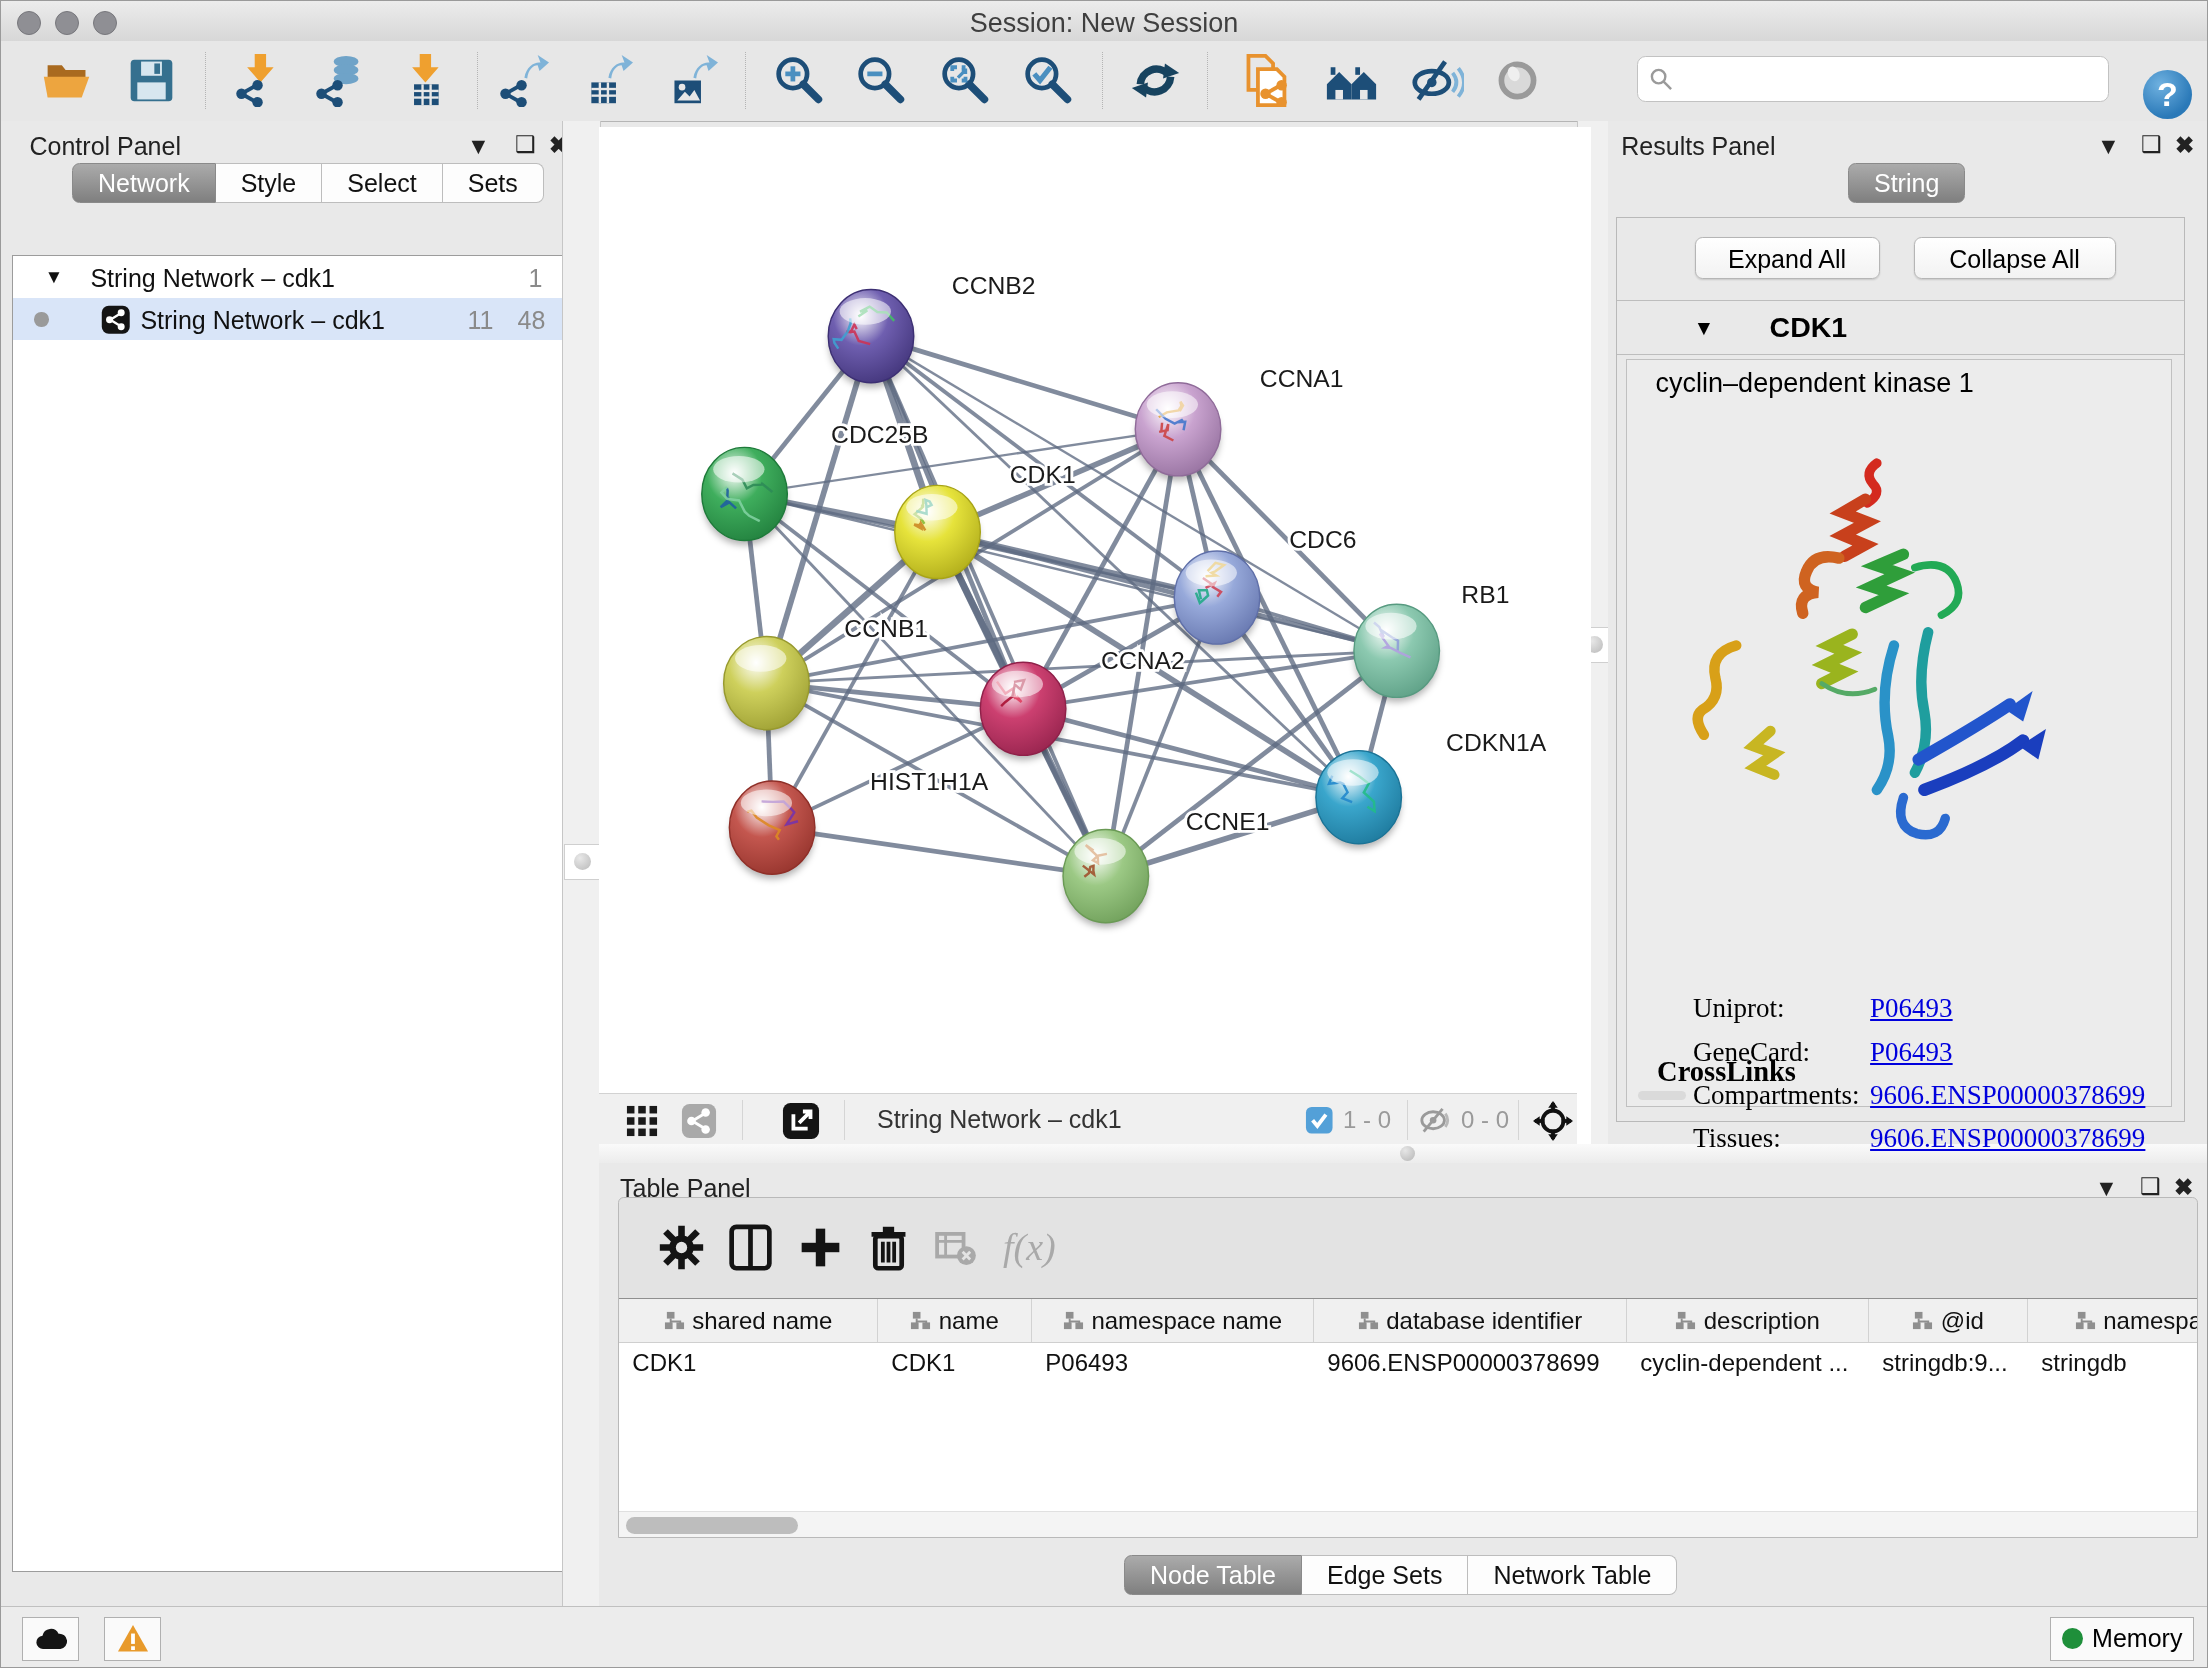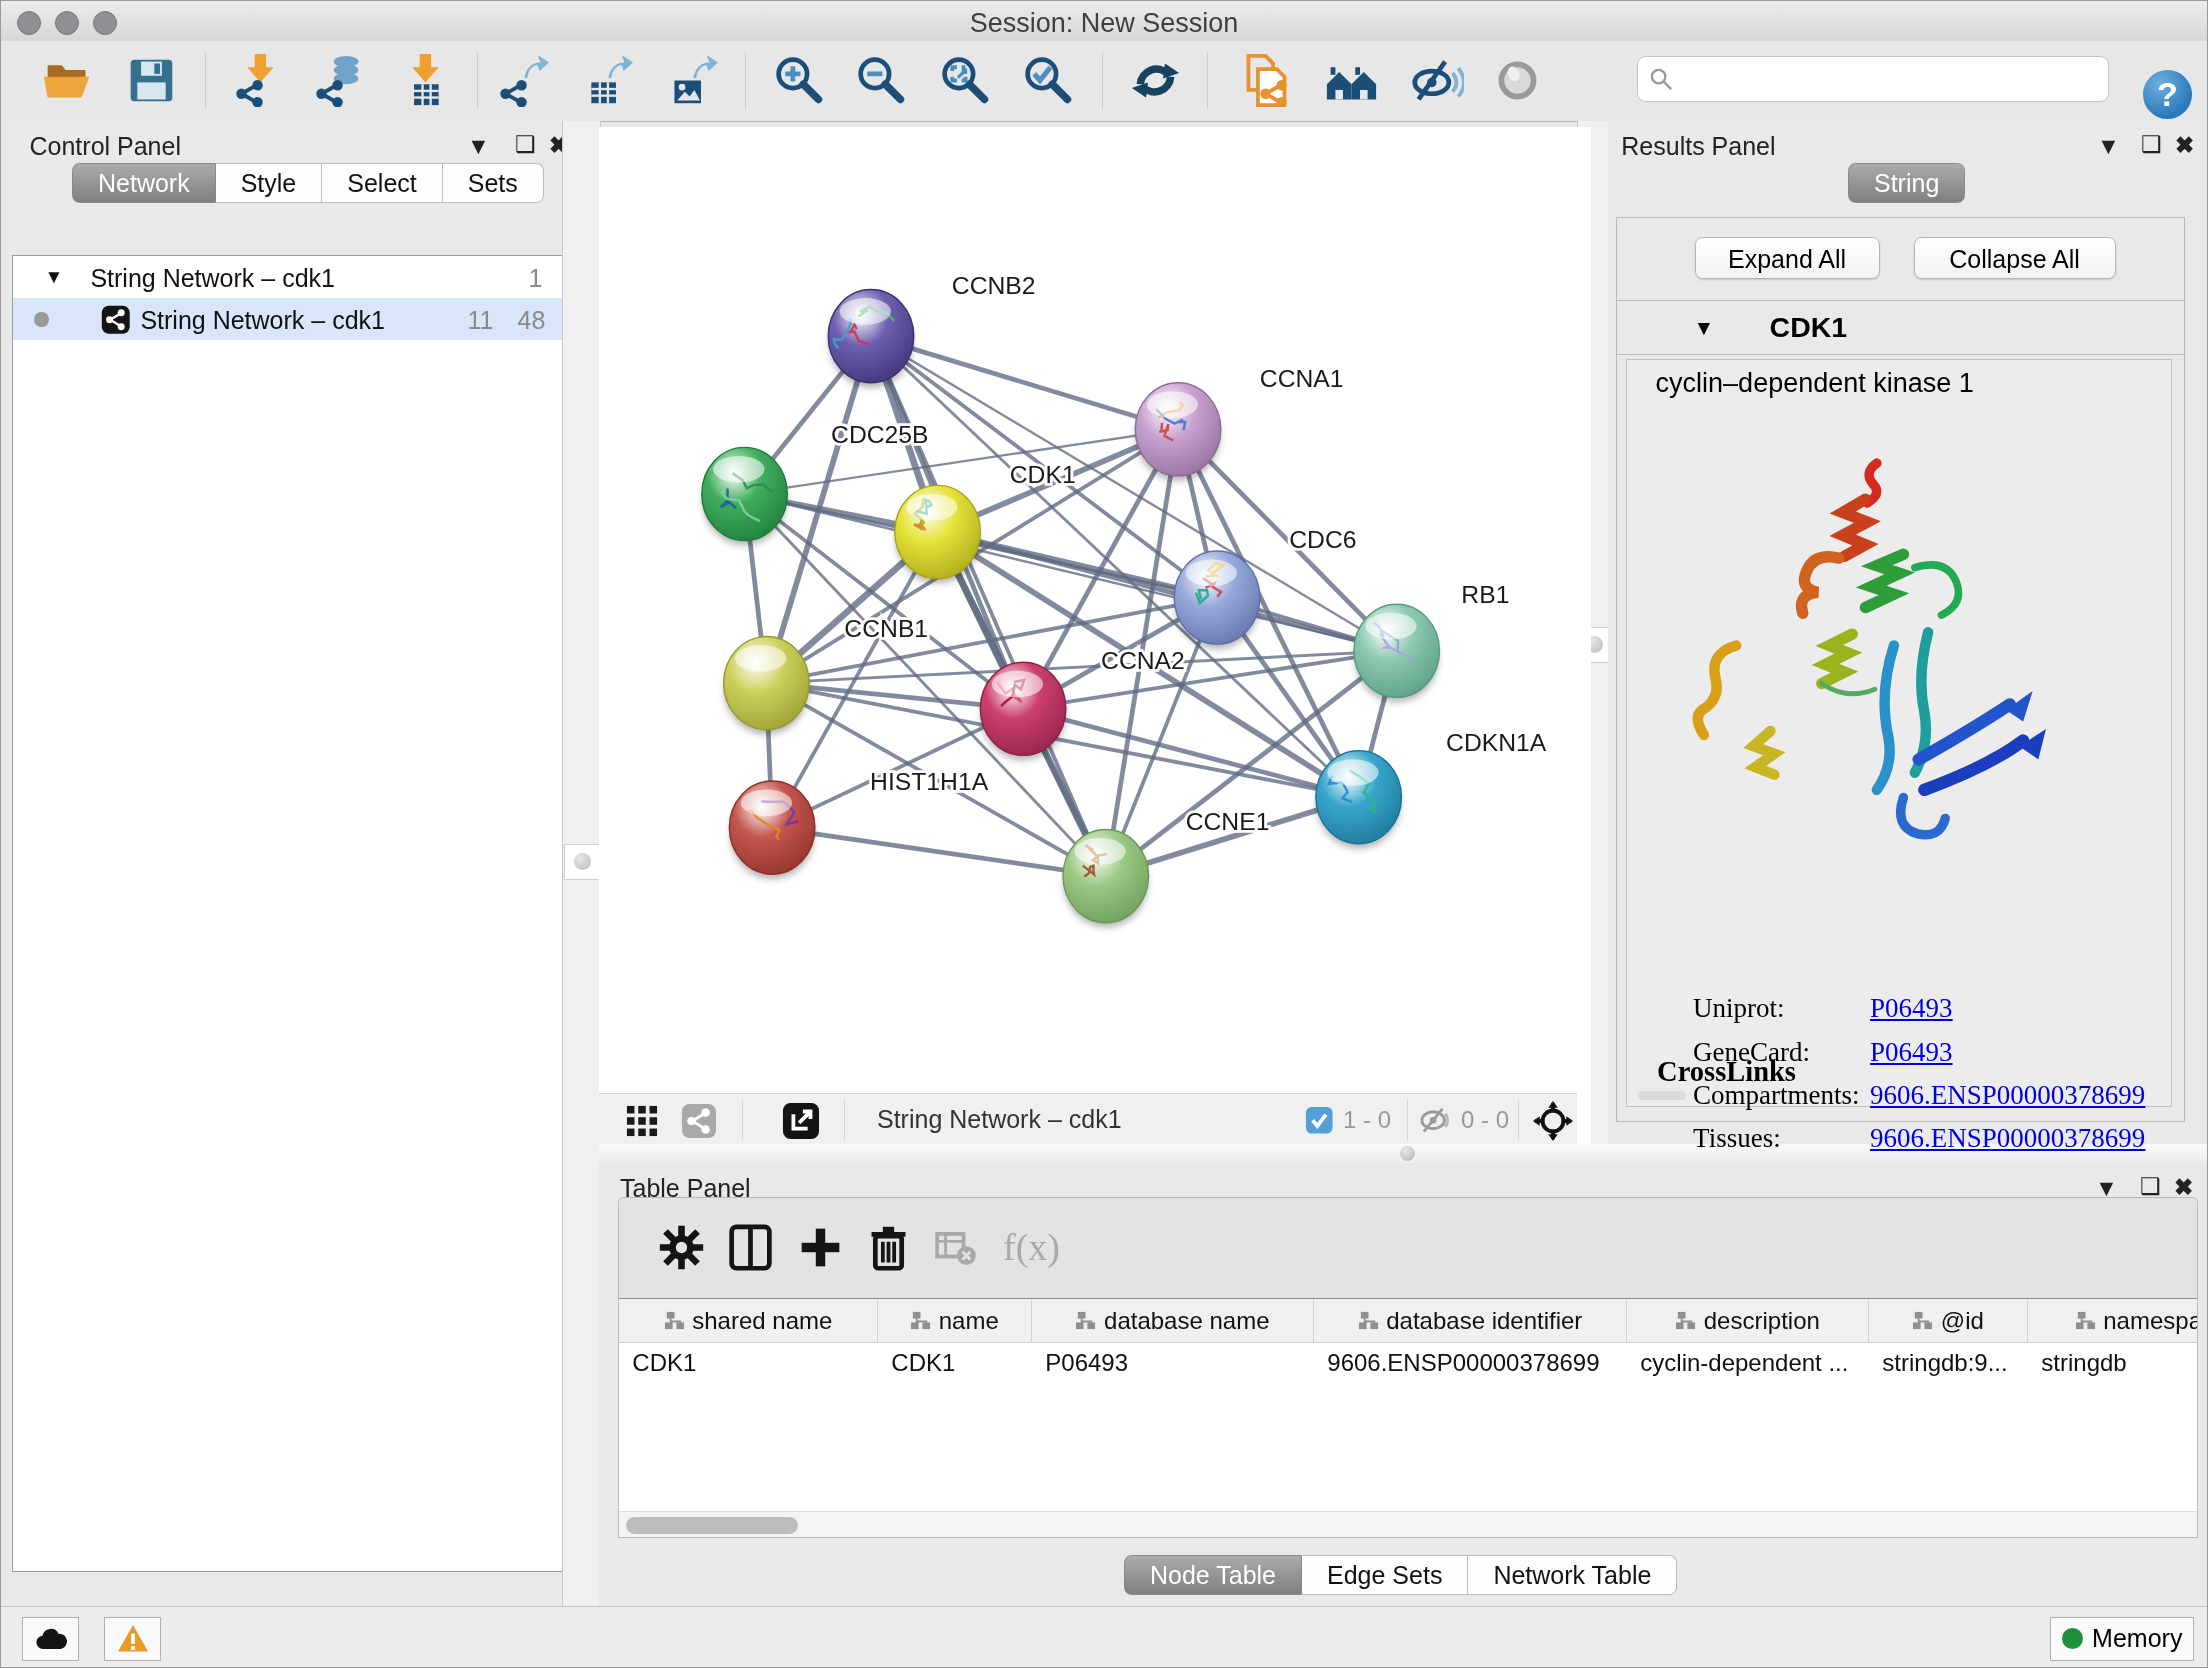--- a/index.html
+++ b/index.html
@@ -685,21 +685,21 @@
               <line x1="32" y1="20" x2="32" y2="42"></line>
             </g>
         </svg>
         <svg class="tp-ico" style="left:316px;top:34px" width="42" height="34" viewBox="0 0 44 36">
           <rect x="2" y="2" width="28" height="24" fill="none" stroke="#a9a9a9" stroke-width="4"></rect>
           <line x1="2" y1="10" x2="30" y2="10" stroke="#a9a9a9" stroke-width="3"></line>
           <line x1="11" y1="2" x2="11" y2="26" stroke="#a9a9a9" stroke-width="3"></line>
           <circle cx="33" cy="25" r="10" fill="#a9a9a9"></circle>
           <path d="M29 21l8 8M37 21l-8 8" stroke="#e3e3e3" stroke-width="3"></path>
         </svg>
-        <span class="tp-ico" style="left:384px;top:27px;font-family:'Liberation Serif',serif;
+        <span class="tp-ico" style="left:384px;top:27px;font-family:'Liberation Serif',serif;font-style:italic;
               font-size:38px;color:#a9a9a9">f(x)</span>
       </div>
       <div class="tbl">
         <div class="tbl-head" id="tbl-head">
             <div class="th" style="width: 259px;">
               <svg width="21" height="21" viewBox="0 0 22 22">
  <g fill="#8f8f8f">
                   <rect x="3" y="2" width="8" height="7"></rect>
                   <rect x="1" y="13" width="8" height="7"></rect>
                   <rect x="13" y="13" width="8" height="7"></rect>
@@ -727,21 +727,21 @@
               <svg width="21" height="21" viewBox="0 0 22 22">
  <g fill="#8f8f8f">
                   <rect x="3" y="2" width="8" height="7"></rect>
                   <rect x="1" y="13" width="8" height="7"></rect>
                   <rect x="13" y="13" width="8" height="7"></rect>
                 </g>
  <g stroke="#8f8f8f" stroke-width="2" fill="none">
                   <path d="M7 9v3M7 12h10v2M7 12v3"></path>
                 </g>
               </svg>
-              <span>database name</span>
+              <span>namespace name</span>
             </div>
             <div class="th" style="width: 313px;">
               <svg width="21" height="21" viewBox="0 0 22 22">
  <g fill="#8f8f8f">
                   <rect x="3" y="2" width="8" height="7"></rect>
                   <rect x="1" y="13" width="8" height="7"></rect>
                   <rect x="13" y="13" width="8" height="7"></rect>
                 </g>
  <g stroke="#8f8f8f" stroke-width="2" fill="none">
                   <path d="M7 9v3M7 12h10v2M7 12v3"></path>

